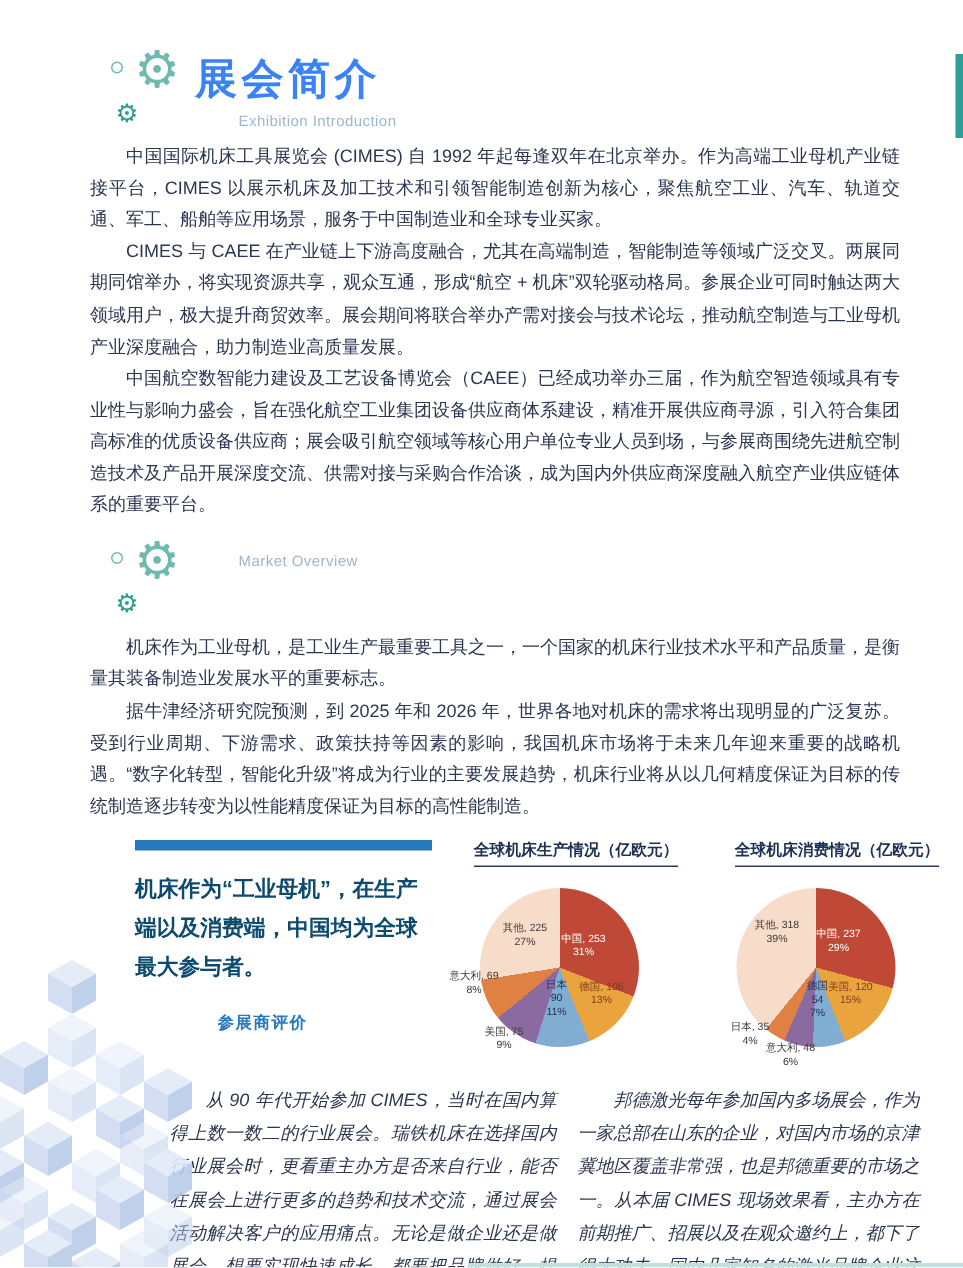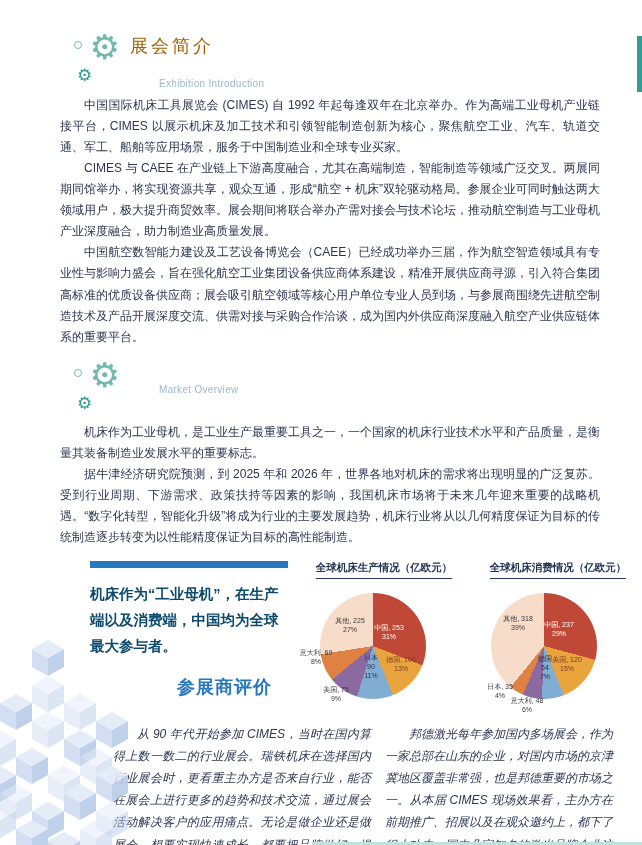--- a/index.html
+++ b/index.html
@@ -20,32 +20,32 @@
   .cubes .top{fill:#e2eaf7;}
   .cubes .rgt{fill:#b9cbe9;}
   .cubes .lft{fill:#cfdbf1;}
   .cubes use.c2{opacity:.55;}
   
   .sec-head{display:flex;align-items:flex-start;gap:10px;margin-left:14px;}
   .gears{position:relative;width:46px;height:52px;display:inline-block;flex:0 0 46px;}
   .g-big{position:absolute;right:0;top:-6px;font-size:34px;line-height:1;color:#6fb9b0;}
   .g-small{position:absolute;left:3px;bottom:4px;font-size:17px;line-height:1;color:#2f9d8e;}
   .g-dot{position:absolute;left:0;top:5px;width:6px;height:6px;border:1.5px solid #6fb9b0;border-radius:50%;}
-  .sec-title{margin:0;font-size:18px;font-weight:normal;color:#a16207;letter-spacing:3px;line-height:1.2;}
-  .sec-sub{font-size:10px;color:#9db7cf;margin-top:20px;letter-spacing:.3px;padding-left:29px;}
+  .sec-title{margin:0;font-size:28px;font-weight:bold;color:#3b82f6;letter-spacing:3px;line-height:1.2;}
+  .sec-sub{font-size:10px;color:#9db7cf;margin-top:6px;letter-spacing:.3px;padding-left:29px;}
   
   .para{margin:0;font-size:12px;line-height:1.76;text-align:justify;text-indent:2em;color:#2b3650;}
   .intro-block{margin-top:6px;}
   .market-head{margin-top:16px;}
   
   .charts-row{display:flex;align-items:flex-start;margin-top:12px;}
   .callout{width:198px;margin-left:30px;flex:0 0 198px;}
   .callout-bar{height:7px;width:198px;background:#2878be;margin-bottom:13px;}
   .callout-text{margin:0;font-size:14.5px;font-weight:bold;color:#0c4a6e;line-height:1.8;text-align:left;}
-  .reviews-heading{margin:16px 0 0 87px;font-size:18px;font-weight:bold;color:#2878be;letter-spacing:1px;}
+  .reviews-heading{margin:16px 0 0 55px;font-size:11px;font-weight:bold;color:#2878be;letter-spacing:1px;}
   .pie-fig{position:relative;width:168px;height:160px;margin:0;flex:0 0 168px;}
   .fig1{margin-left:12px;}
   .fig2{margin-left:6px;}
   .pie-title{font-size:10.5px;font-weight:bold;color:#1d3252;text-align:left;width:fit-content;margin:0 auto;padding-bottom:3px;border-bottom:1.5px solid #2a3b5f;white-space:nowrap;}
   .pie{width:106px;height:106px;border-radius:50%;margin-top:14px;}
   .fig1 .pie{margin-left:20px;}
   .fig2 .pie{margin-left:17px;}
   .plab{position:absolute;font-size:7px;line-height:1.3;color:#3a3a3a;text-align:center;transform:translate(-50%,-50%);white-space:nowrap;}
   .plab span{display:block;}
   .plab.white{color:#ffffff;}

